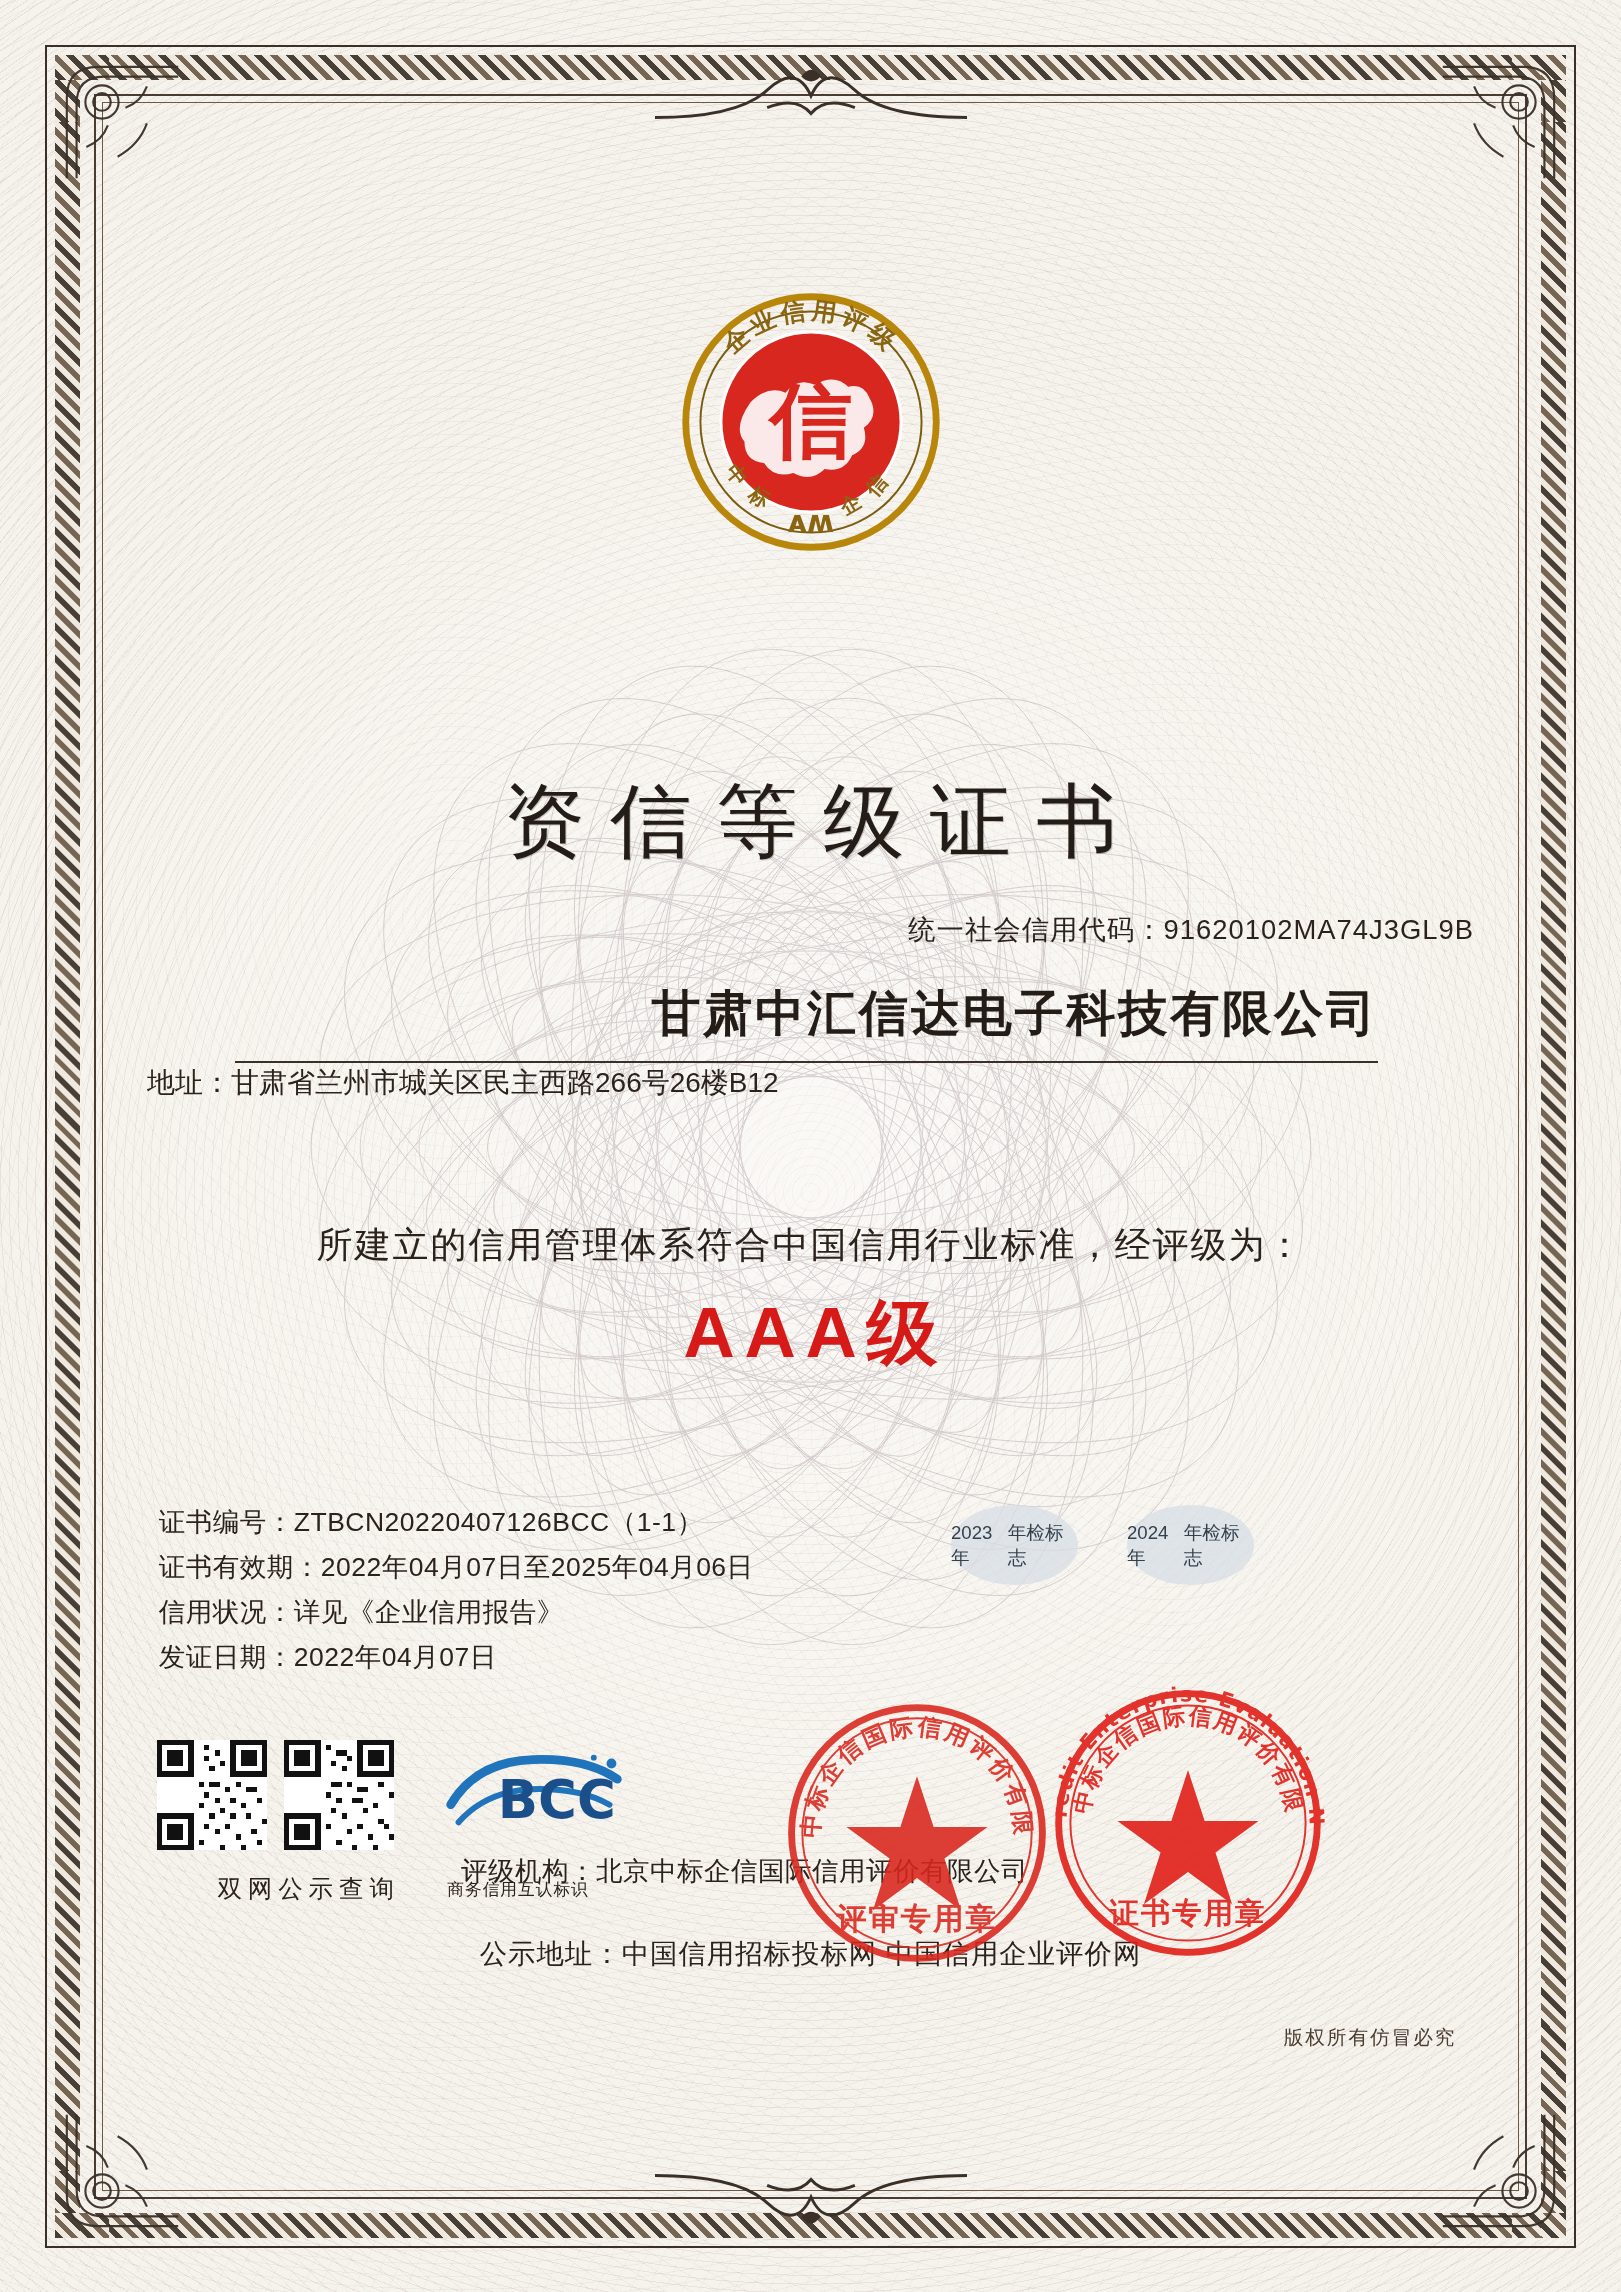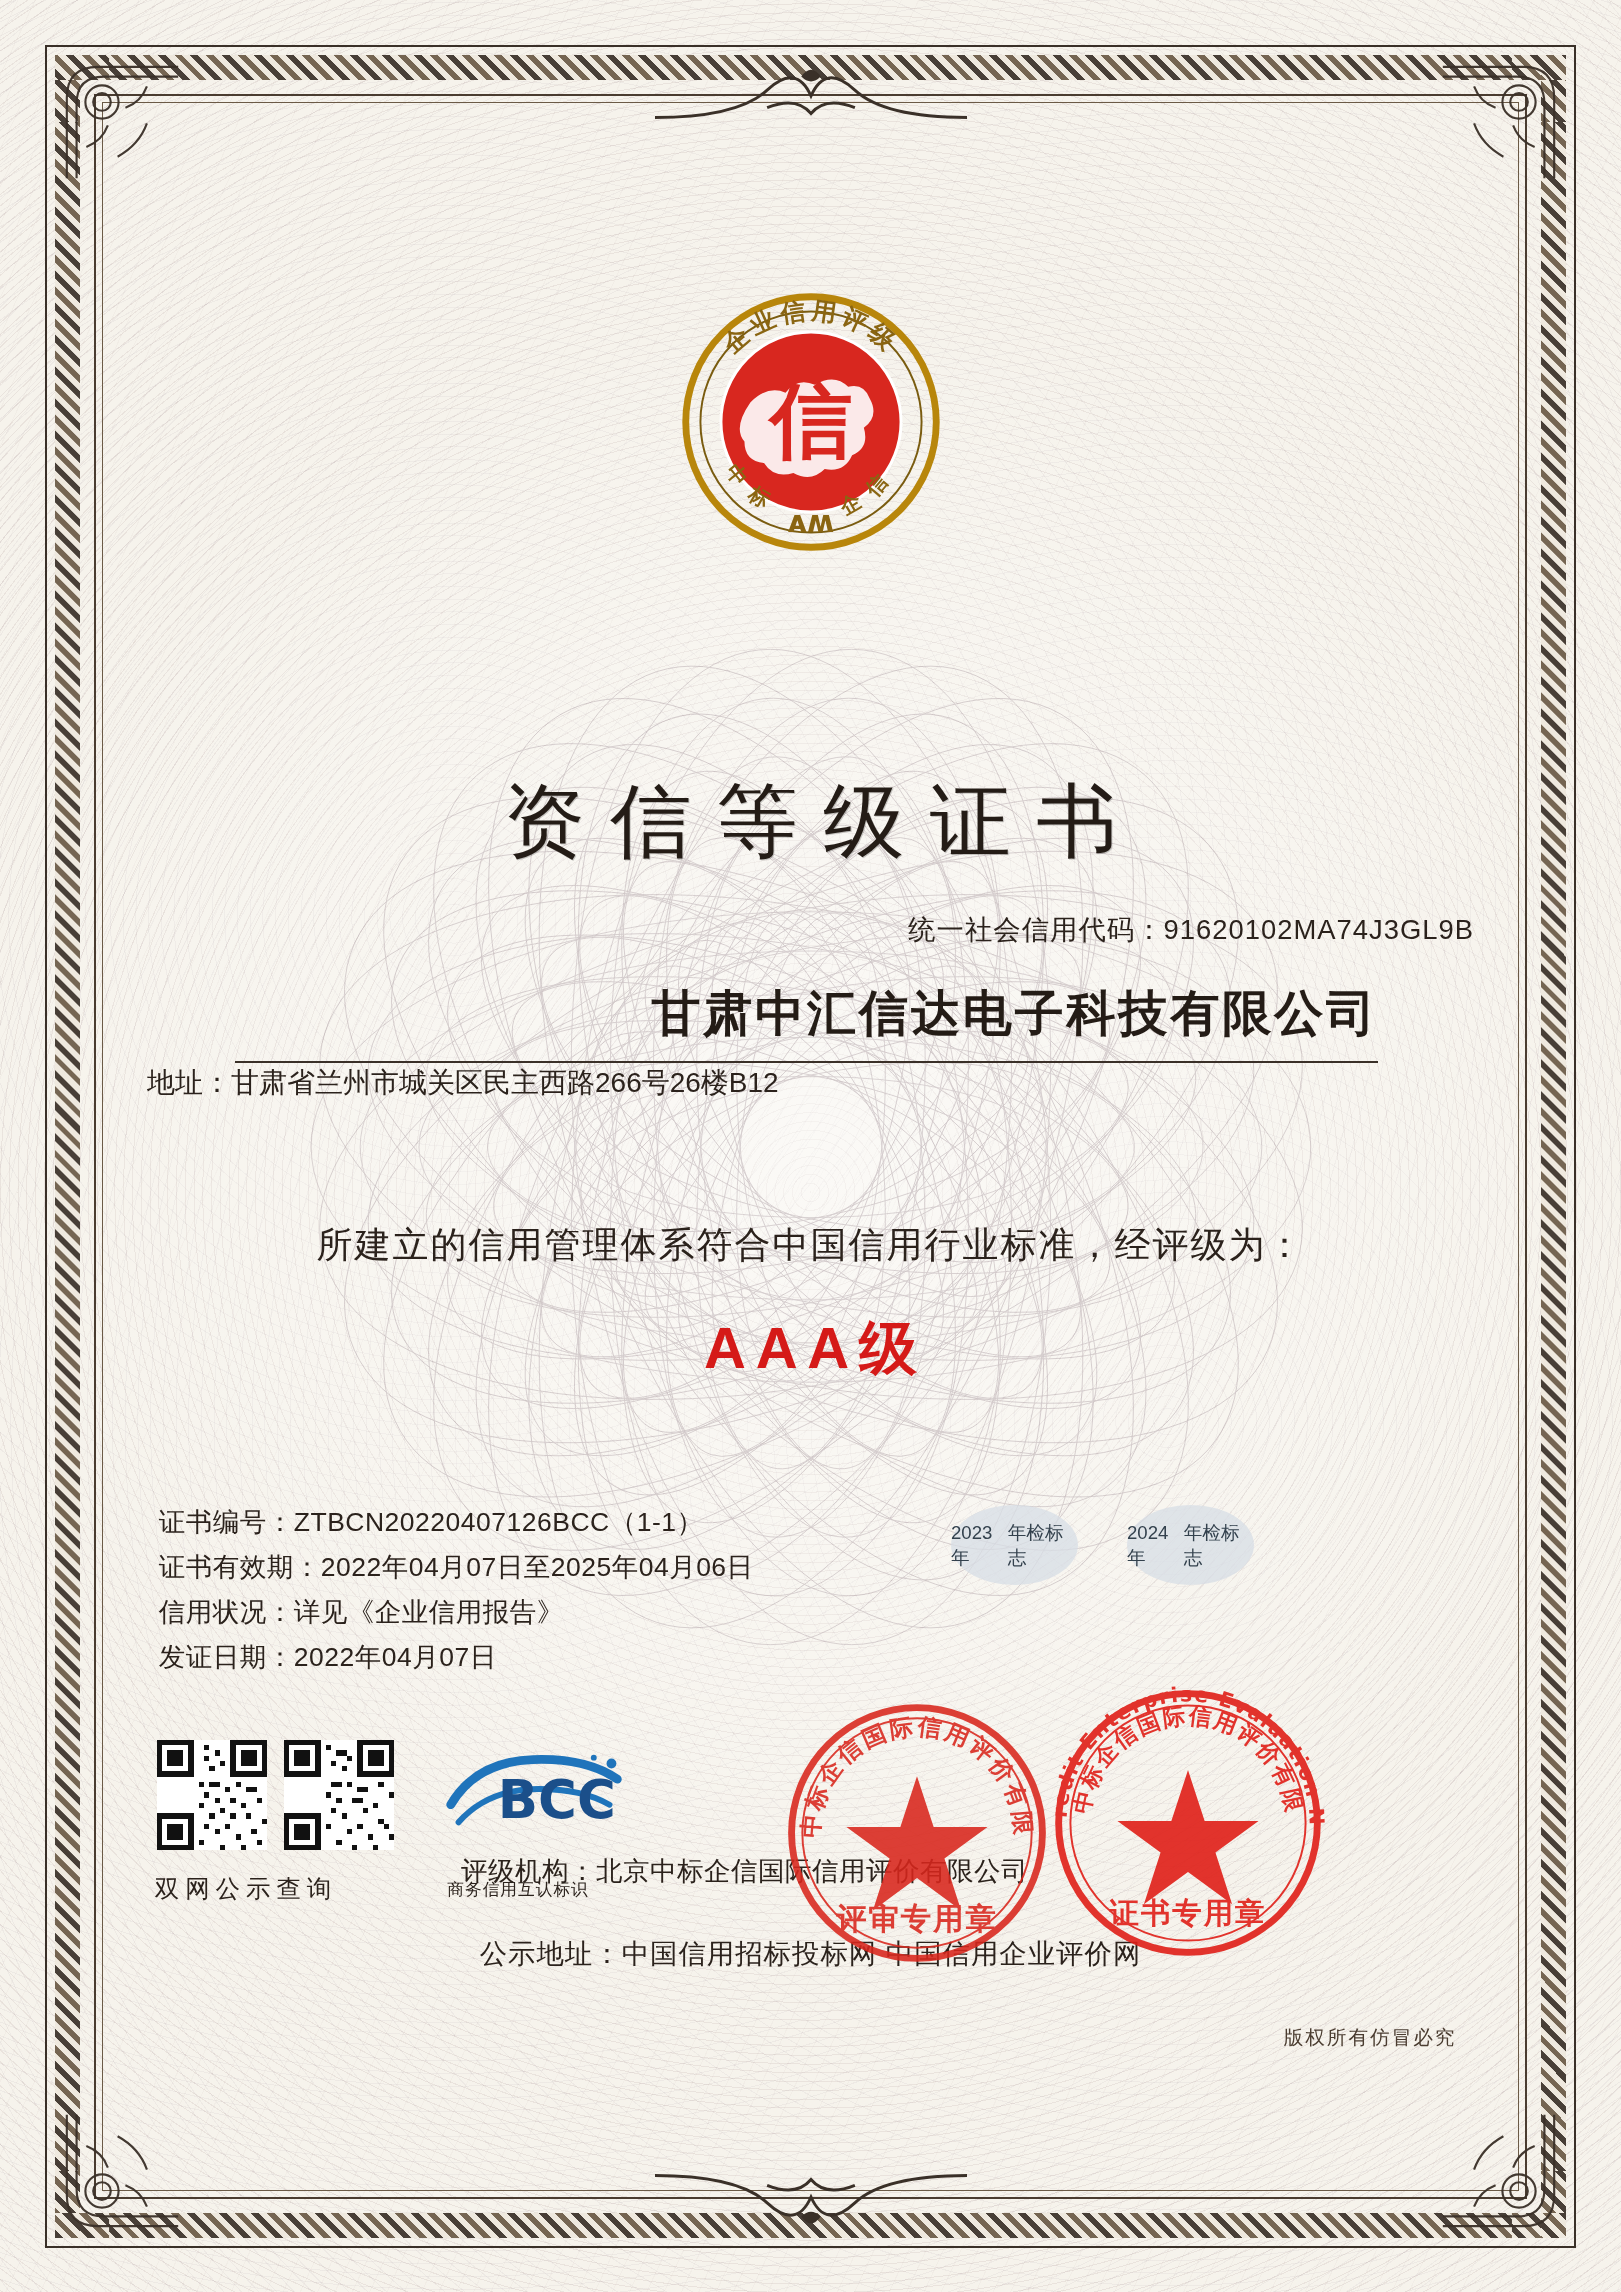--- a/index.html
+++ b/index.html
@@ -84,22 +84,22 @@
     position:absolute;left:0;right:0;top:946px;text-align:left;
     font-size:28px;color:#2b221c;letter-spacing:0px;
   }
 
   .statement{
     position:absolute;left:0;right:0;top:1103px;text-align:center;
     font-size:36px;color:#2b221c;letter-spacing:2px;
   }
 
   .grade{
-    position:absolute;left:0;right:0;top:1192px;text-align:center;
-    font-size:58px;font-weight:bold;color:#d51a18;letter-spacing:9.8px;
+    position:absolute;left:0;right:0;top:1168px;text-align:center;
+    font-size:71px;font-weight:bold;color:#d51a18;letter-spacing:9.8px;
     text-indent:9.8px;
   }
 
   .details{
     position:absolute;left:11.8px;top:1382px;
     font-size:26.5px;color:#2b221c;line-height:45px;letter-spacing:0.5px;
   }
   .details div{white-space:nowrap;}
 
   .stamp-year{
@@ -109,21 +109,21 @@
     font-size:18.6px;color:#33414d;line-height:25.5px;
   }
   .stamp-year.y1{left:804px;top:1387px;}
   .stamp-year.y2{left:980px;top:1387px;}
 
   .qr-row{position:absolute;left:9.8px;top:1622px;display:flex;align-items:flex-start;gap:17.6px;}
   .qr{width:110px;height:110px;}
   .bcc{margin-left:25.5px;width:196px;}
 
   .cap-left{
-    position:absolute;left:7.8px;top:1754px;width:245px;text-align:left;
+    position:absolute;left:7.8px;top:1754px;width:245px;text-align:right;
     font-size:24.5px;color:#2b221c;letter-spacing:5.9px;
   }
   .cap-bcc{
     position:absolute;left:263px;top:1760px;width:216px;text-align:center;
     font-size:16.7px;color:#2b221c;letter-spacing:1px;
   }
 
   .agency{
     position:absolute;left:314px;top:1735px;
     font-size:26.5px;color:#2b221c;letter-spacing:0.5px;white-space:nowrap;

